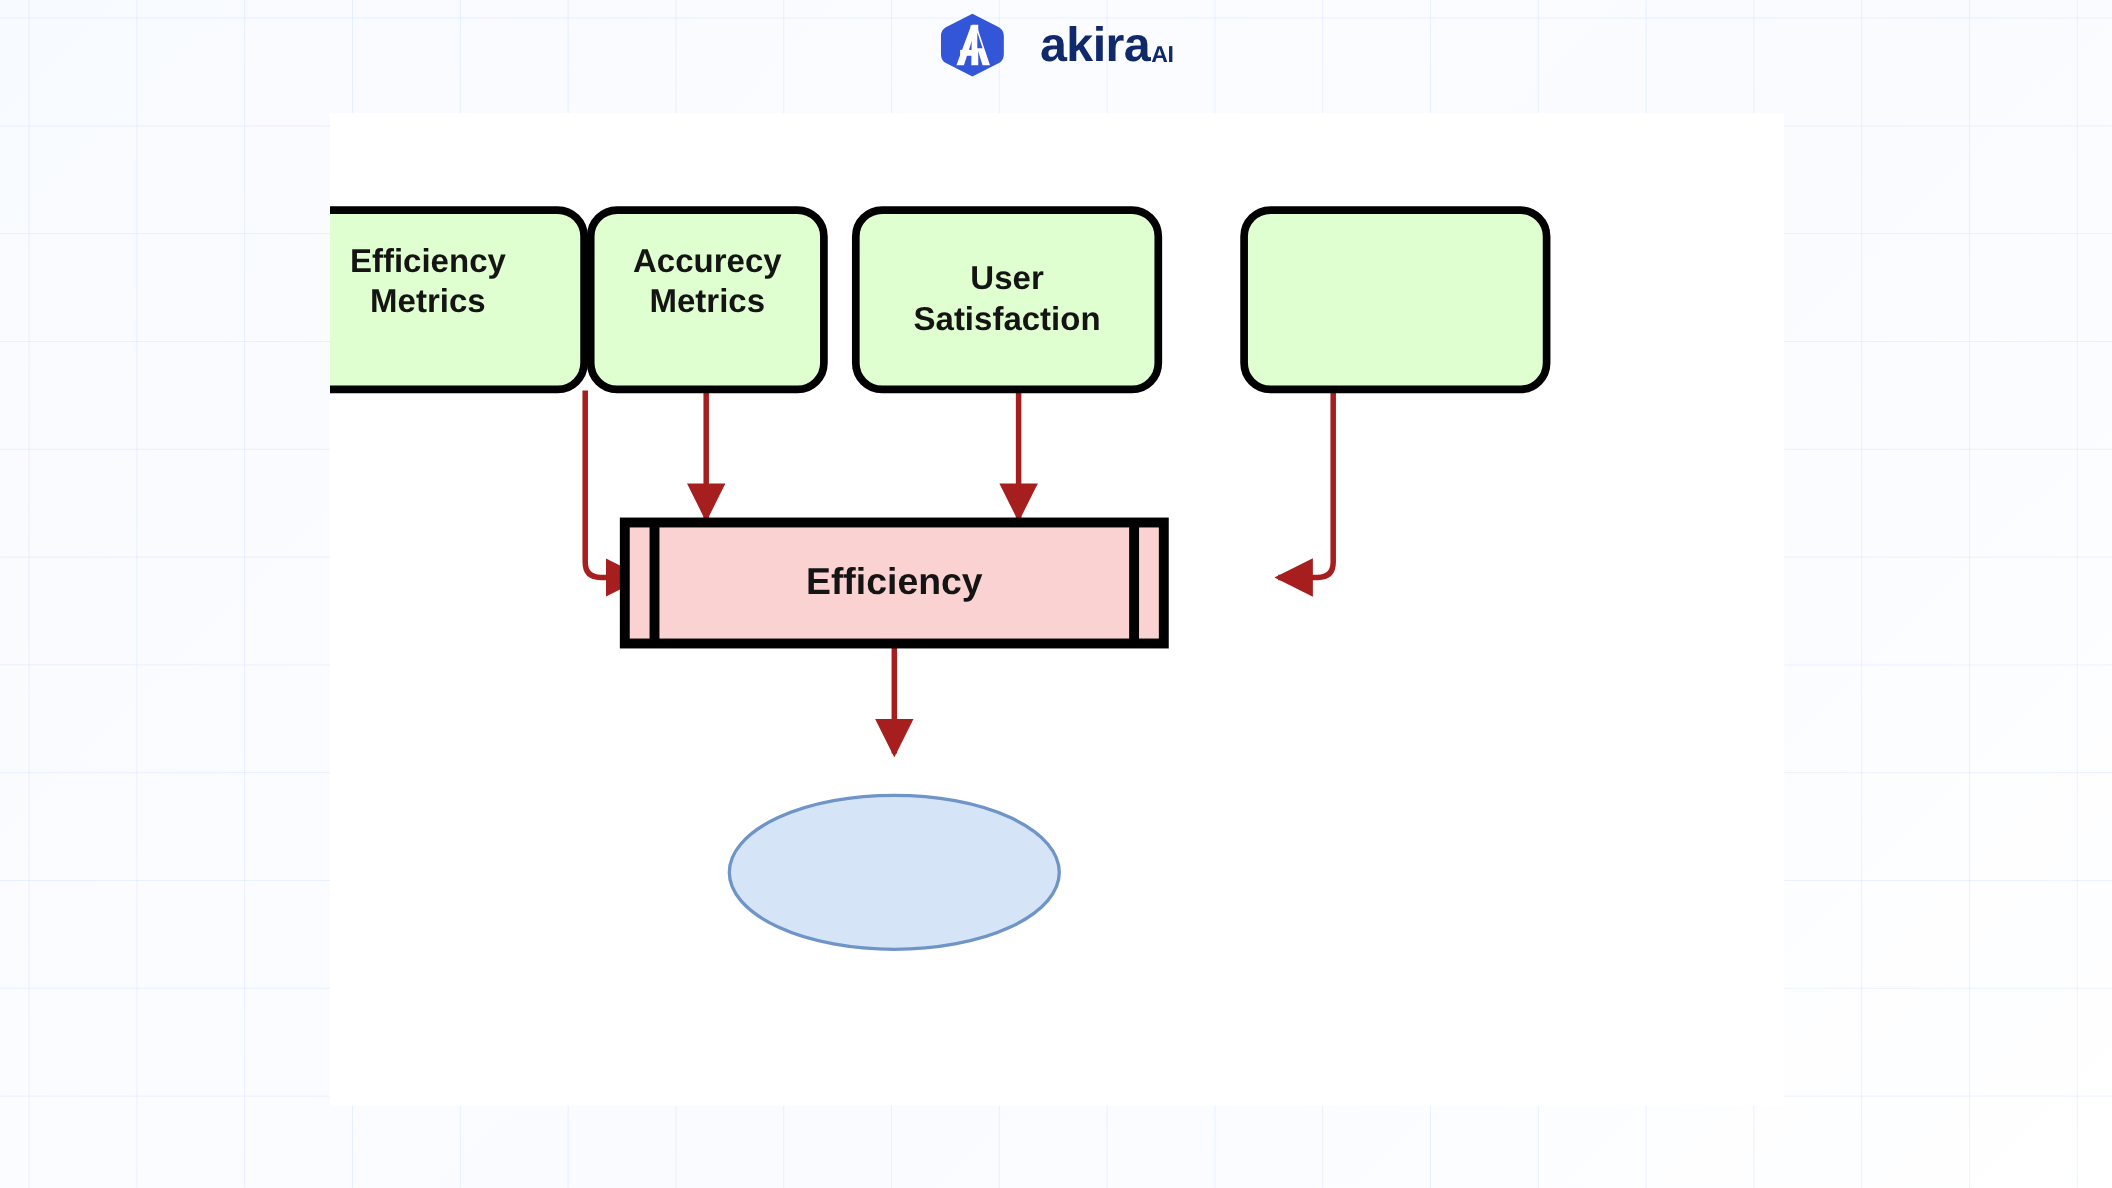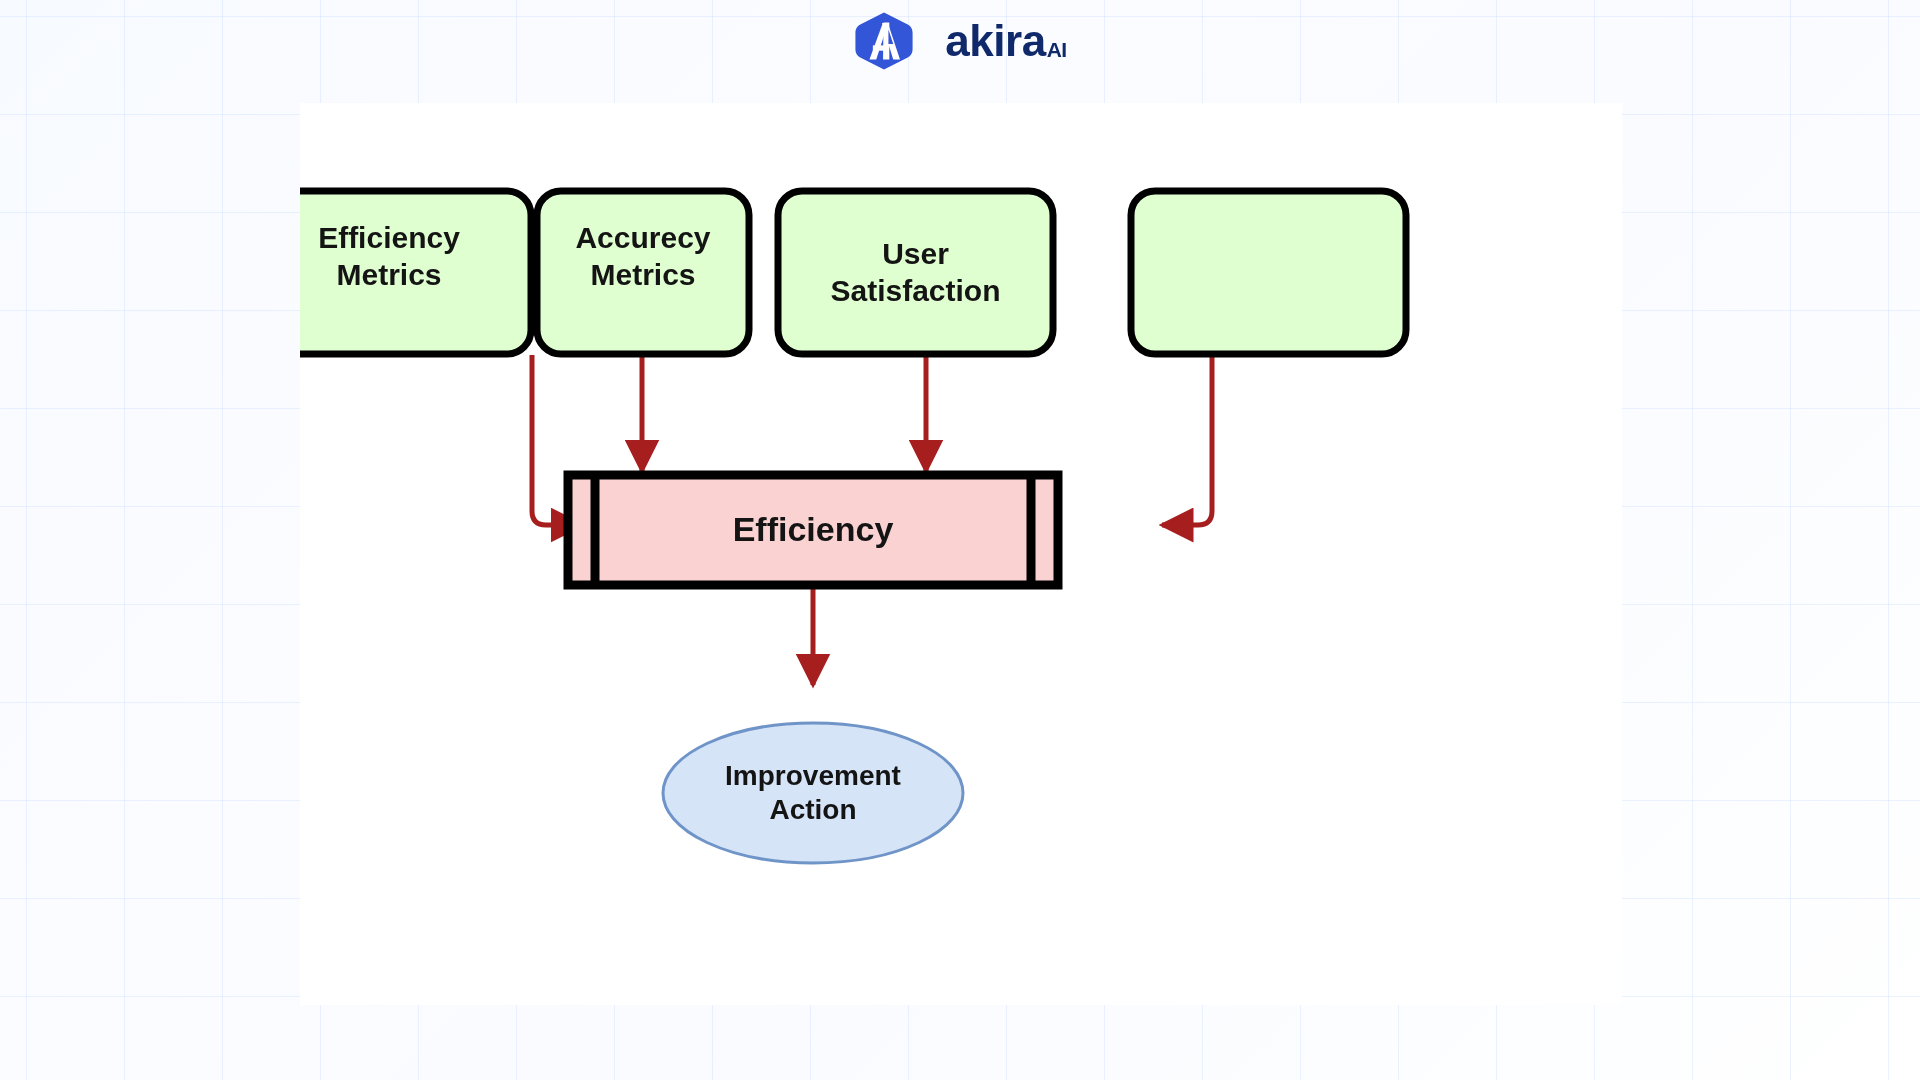--- a/index.html
+++ b/index.html
@@ -181,19 +181,15 @@
     <div class="node-label green-label" style="left:478px; top:88px; width:275px; height:163px;">
       <span class="ln">User</span>
       <span class="ln">Satisfaction</span>
     </div>
 
 
     <div class="node-label dash-label" style="left:295px; top:372px; width:436px; height:110px;">
       <span class="ln">Efficiency</span>
     </div>
 
-    <div class="node-label ell-label" style="left:363px; top:620px; width:300px; height:140px;">
-      <span class="ln">Improvement</span>
-      <span class="ln">Action</span>
-    </div>
 
   </div>
 </div>
 
 </body></html>

